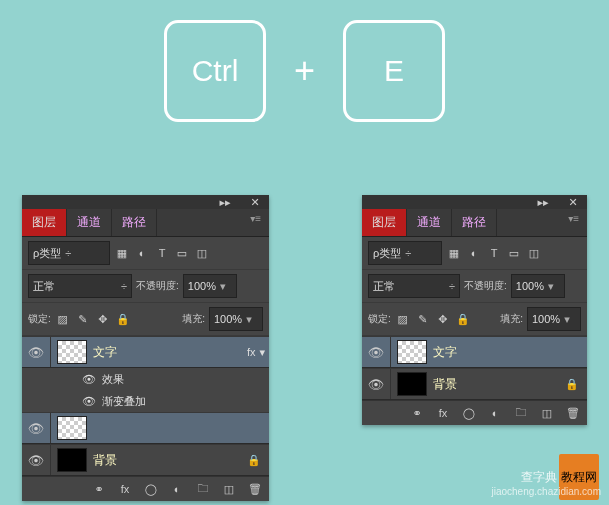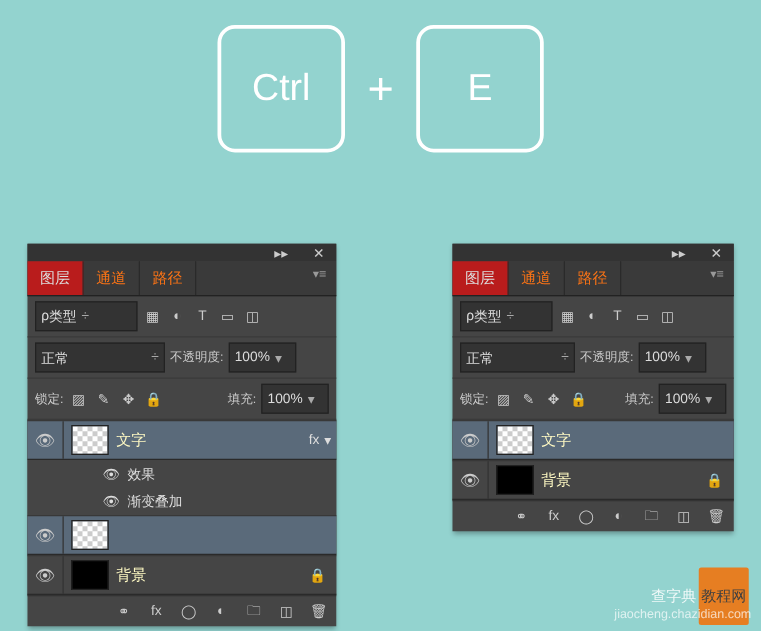--- a/index.html
+++ b/index.html
@@ -1,24 +1,24 @@
 <!DOCTYPE html>
 <html><head>
 <meta charset="utf-8">
 <style>
 body{margin:0;background:#93d3cf;font-family:"Microsoft YaHei",sans-serif;width:609px;height:505px;position:relative;overflow:hidden}
-.kb{position:absolute;top:20px;left:0;right:0;display:flex;justify-content:center;align-items:center;gap:18px}
+.kb{position:absolute;top:20px;left:0;right:0;display:flex;justify-content:center;align-items:center;gap:28px}
 .key{width:96px;height:96px;border:3px solid #fff;border-radius:14px;display:flex;align-items:center;justify-content:center;color:#fff;font-size:30px;font-weight:300}
 .plus{color:#fff;font-size:36px;font-weight:300}
 .panel{position:absolute;background:#454545;box-shadow:0 2px 4px rgba(0,0,0,.3)}
 .p1{left:22px;top:195px;width:247px}
 .p2{left:362px;top:195px;width:225px}
 .top{height:14px;background:#333;display:flex;justify-content:flex-end;align-items:center;padding:0 6px;gap:14px}
 .tabs{display:flex;background:#3a3a3a;border-bottom:1px solid #222}
-.tab{padding:5px 10px;font-size:12px;color:#f97316;border-right:1px solid #2a2a2a}
+.tab{padding:5px 10px;font-size:12px;color:#f0abfc;border-right:1px solid #2a2a2a}
 .tab.act{background:#b91c1c;color:#ddd}
 .menu{margin-left:auto;padding:4px 8px;color:#999;font-size:10px}
 .row{display:flex;align-items:center;padding:4px 6px;gap:4px;border-bottom:1px solid #3a3a3a}
 .sel{background:#333;border:1px solid #222;color:#ddd;font-size:11px;padding:2px 4px;display:flex;align-items:center;height:18px}
 .chev{margin-left:4px;color:#aaa}
 .lbl{color:#ccc;font-size:10px}
 .ib{width:16px;height:16px;display:flex;align-items:center;justify-content:center;color:#ccc;font-size:11px}
 .layers{background:#454545}
 .lrow{display:flex;align-items:center;height:30px;border-top:1px solid #383838;border-bottom:1px solid #2a2a2a}
 .lrow.sel2{background:#5a6a7a}
@@ -27,21 +27,21 @@
 .th.chk{background:repeating-conic-gradient(#ccc 0 25%,#fff 0 50%) 0 0/8px 8px}
 .th.blk{background:#000}
 .lname{color:#fef9c3;font-size:12px;flex:1}
 .lname.it{}
 .fx{color:#ddd;font-size:11px;margin-right:4px}
 .lock{color:#aaa;font-size:11px;margin-right:8px}
 .sub{display:flex;align-items:center;height:22px;padding-left:60px;color:#ddd;font-size:11px;gap:6px}
 .bot{display:flex;justify-content:flex-end;padding:4px 6px;gap:10px;border-top:1px solid #333}
 .wm{position:absolute;right:8px;bottom:8px;text-align:right;color:rgba(255,255,255,.85);font-size:12px}
 .wm .s{font-size:10px;color:rgba(255,255,255,.7)}
-.wm .hl{background:#e67e22;color:#404040;padding:16px 2px;margin:0 2px;border-radius:2px}
+.wm .hl{background:#e67e22;color:#000000;padding:16px 2px;margin:0 2px;border-radius:2px}
 </style>
 </head>
 <body>
 
 <div class="kb">
   <div class="key">Ctrl</div>
   <div class="plus">+</div>
   <div class="key">E</div>
 </div>
 

